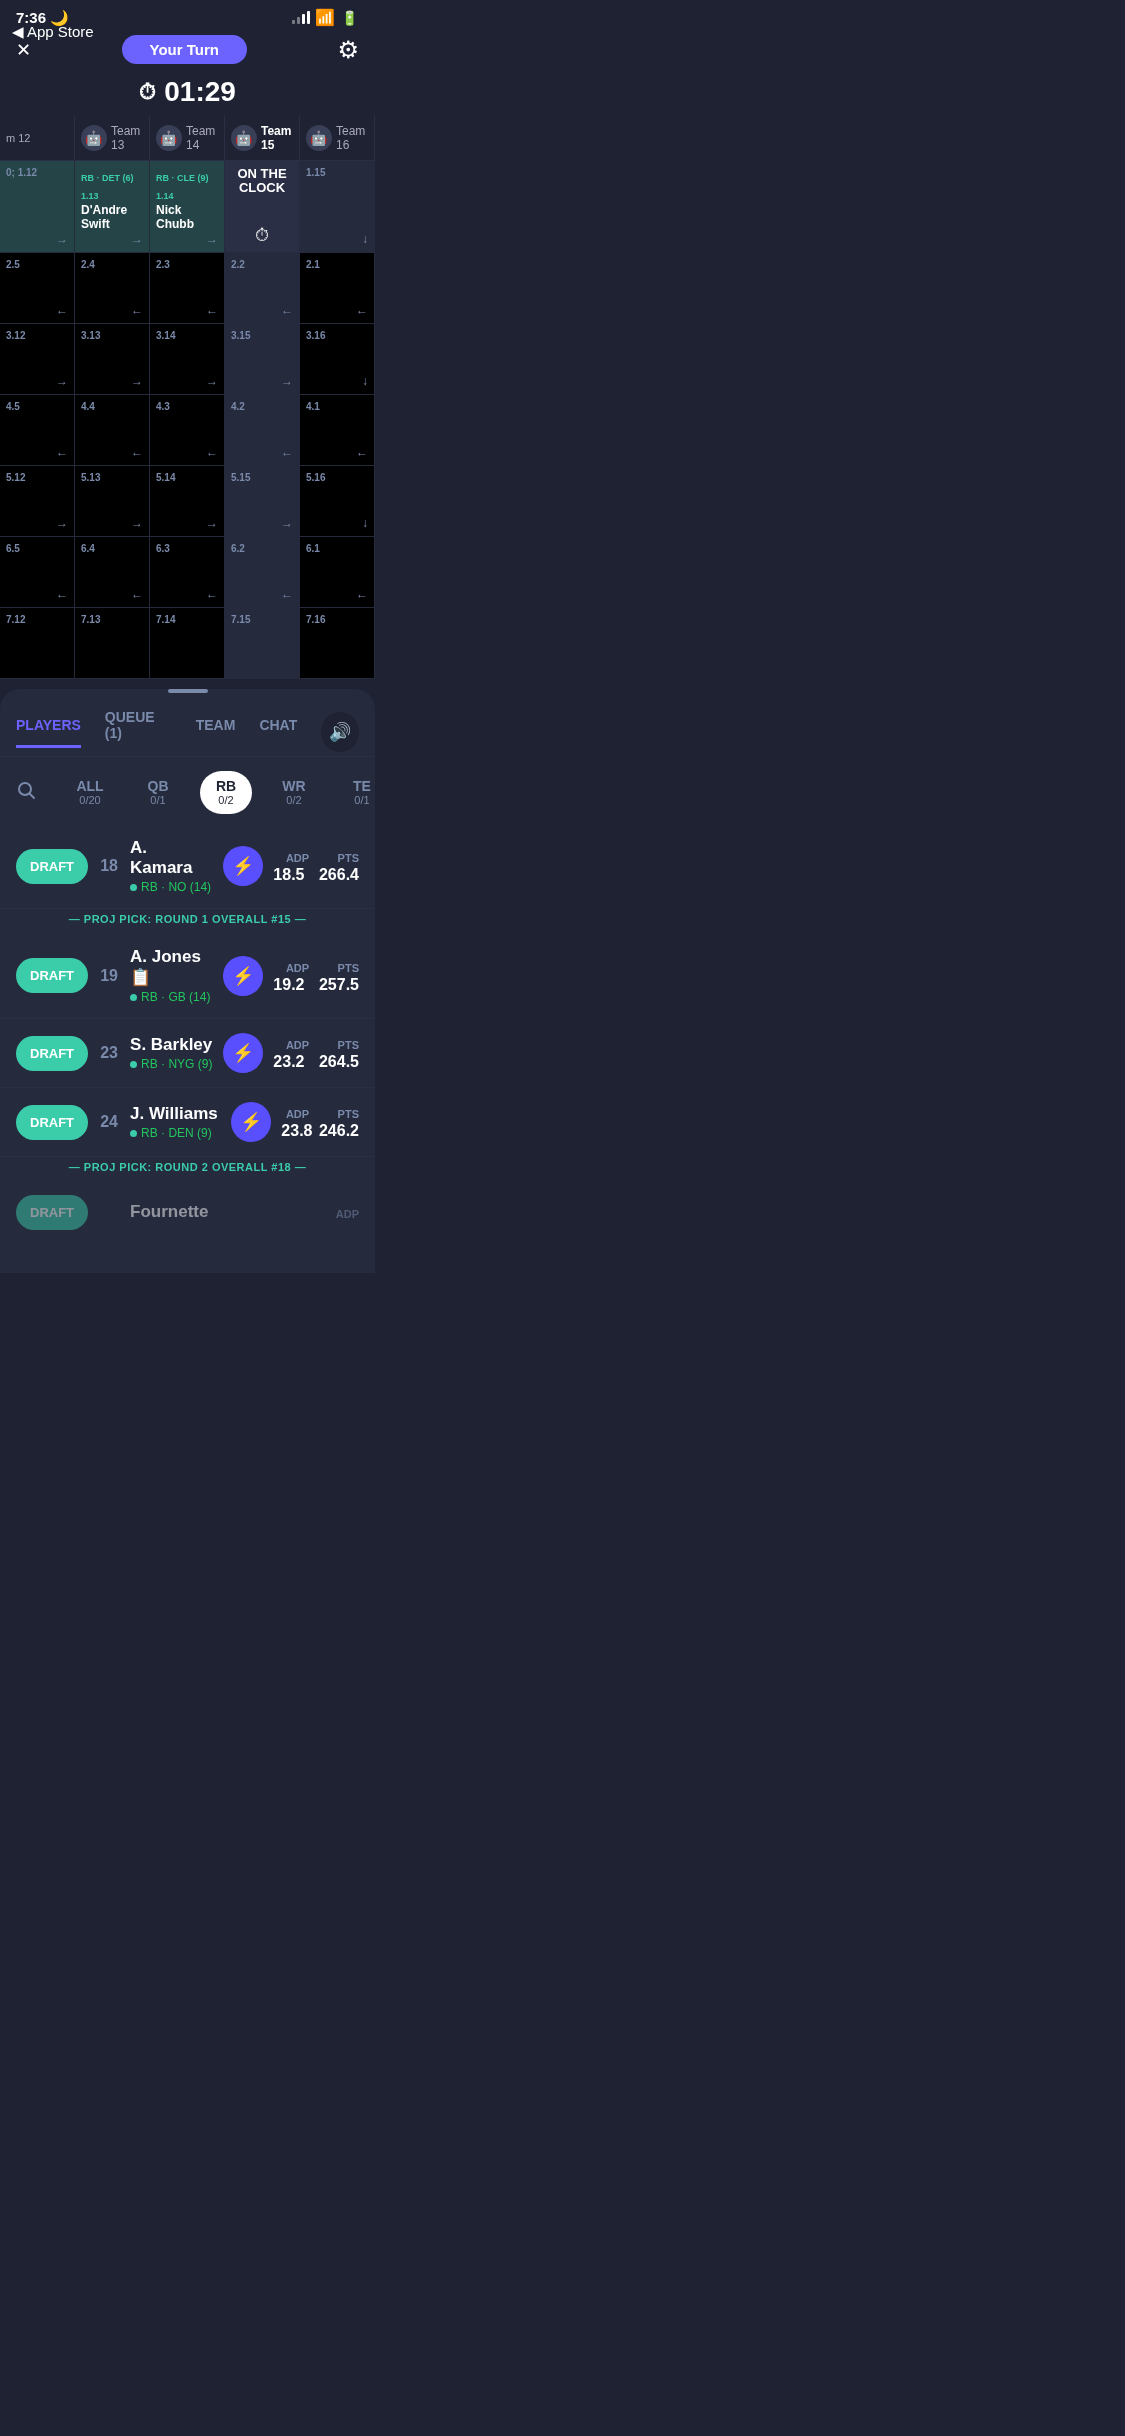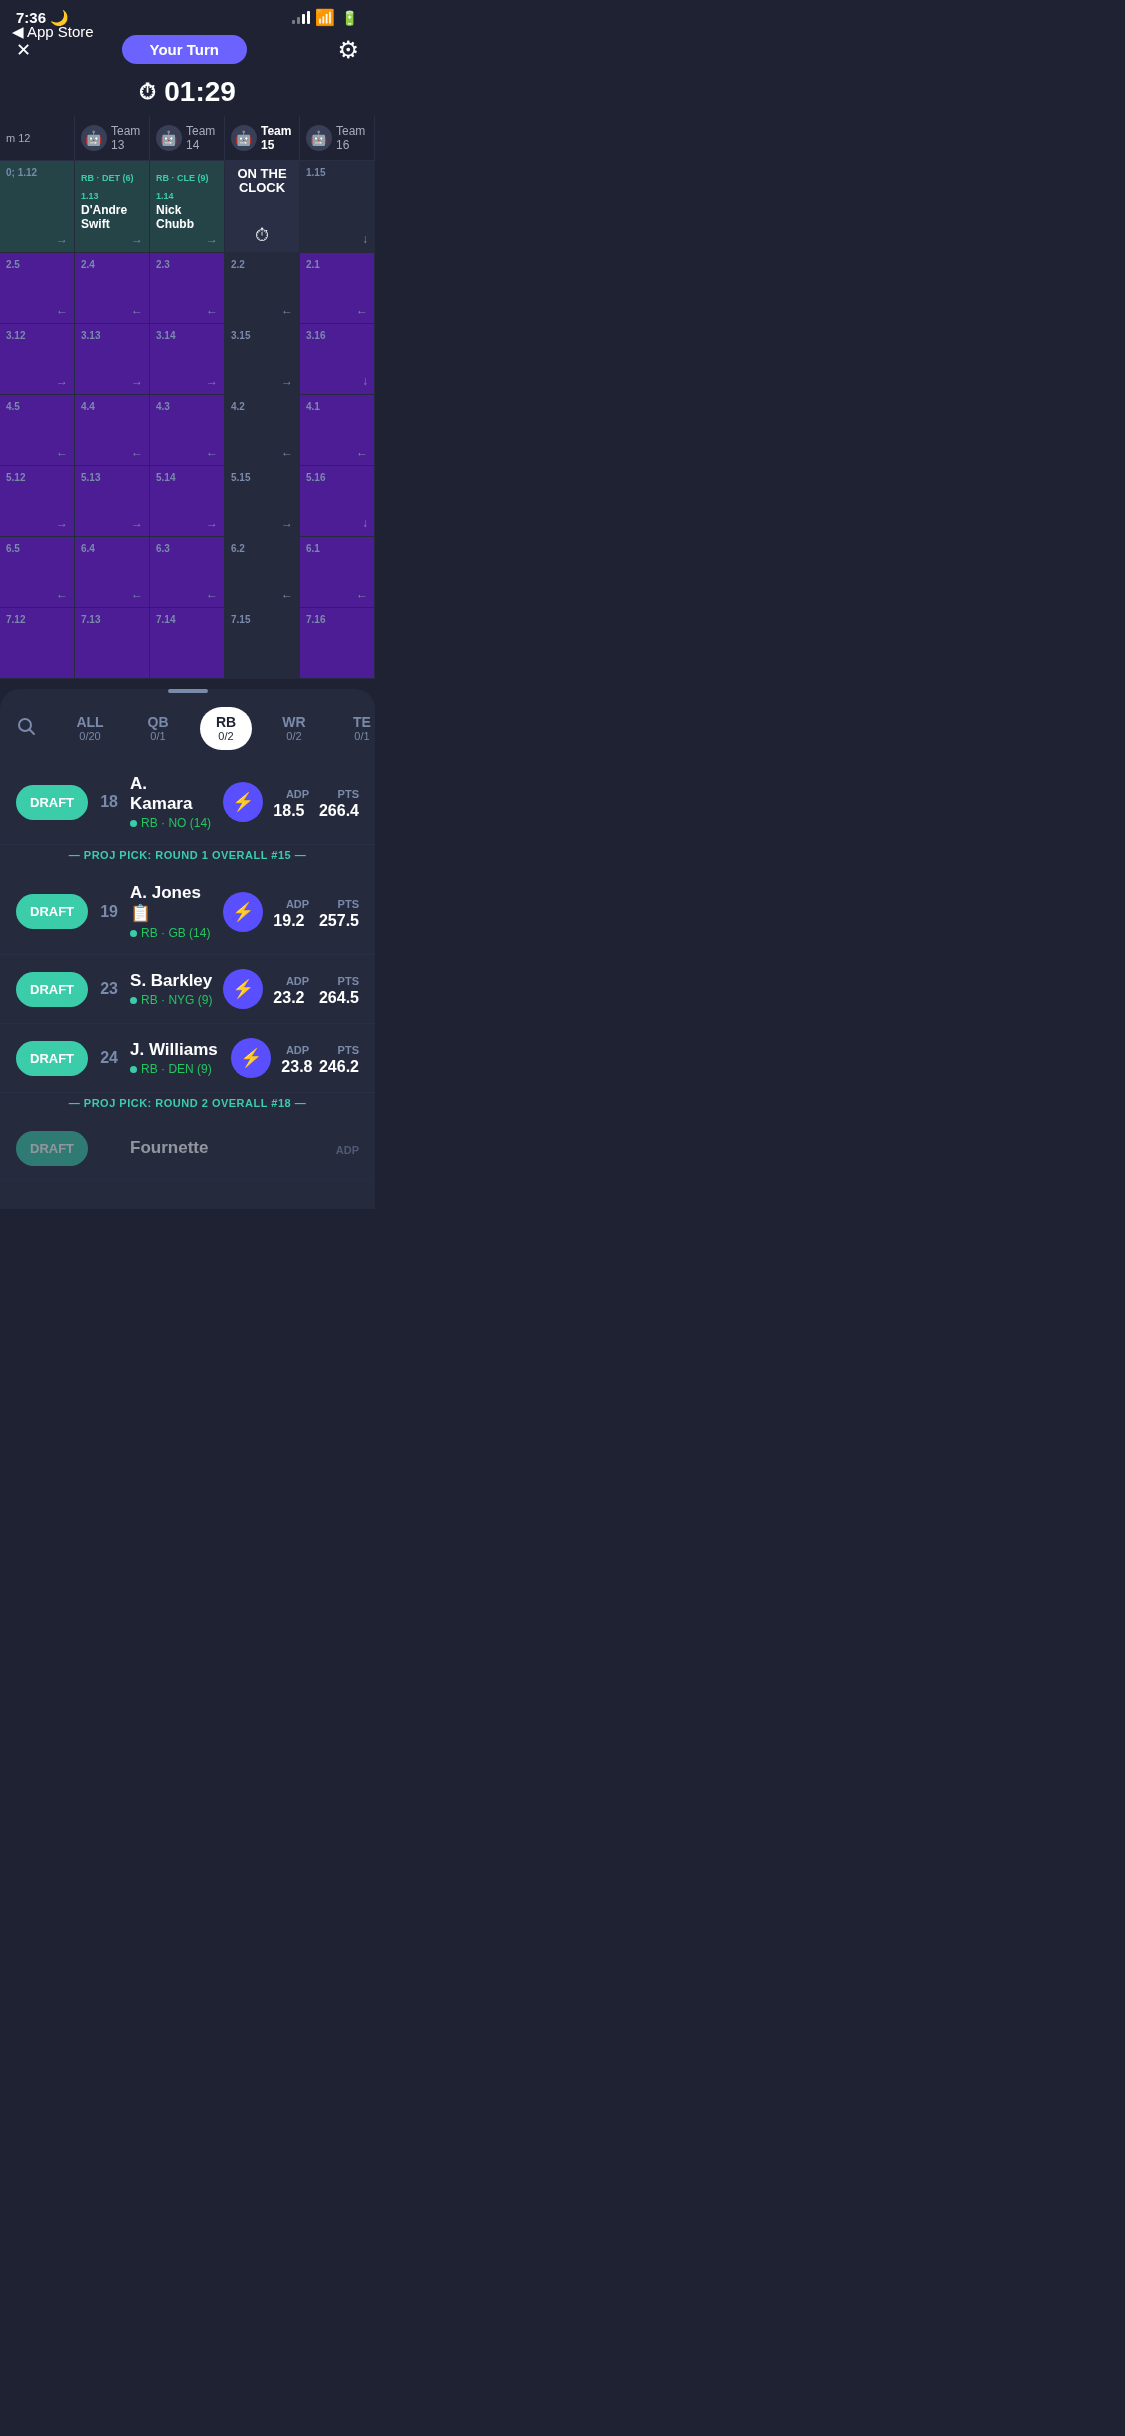--- a/index.html
+++ b/index.html
@@ -105,21 +105,21 @@
     .board-cell {
       min-width: 75px;
       flex: 0 0 75px;
       min-height: 70px;
       border-right: 1px solid #252a3d;
       padding: 6px 6px;
       display: flex;
       flex-direction: column;
       justify-content: space-between;
       position: relative;
-      background: #4c1d95;
+      background: #000000;
     }
     .board-cell.picked-green {
       background: #3bcc9933;
     }
     .board-cell.on-clock {
       background: #2a2f45;
     }
     .board-cell.dark {
       background: #252a3d;
     }
@@ -541,20 +541,29 @@
       <span class="cell-pick-num">7.16</span>
     </div>
 
   </div>
 
 </div>
 
 <div class="bottom-panel">
   <div class="scroll-handle"></div>
 
+  <div class="tabs-row">
+    <div class="tab active">PLAYERS</div>
+    <div class="tab">QUEUE (1)</div>
+    <div class="tab">TEAM</div>
+    <div class="tab">CHAT</div>
+    <div class="sound-btn">
+      <span>🔊</span>
+    </div>
+  </div>
 
   <div class="position-filter">
     <div class="search-icon-wrap">
       <svg width="20" height="20" viewBox="0 0 20 20" fill="none">
         <circle cx="9" cy="9" r="6" stroke="#7a8aaa" stroke-width="2"></circle>
         <line x1="13.5" y1="13.5" x2="18" y2="18" stroke="#7a8aaa" stroke-width="2" stroke-linecap="round"></line>
       </svg>
     </div>
     <div class="pos-btn">
       <span>ALL</span>

